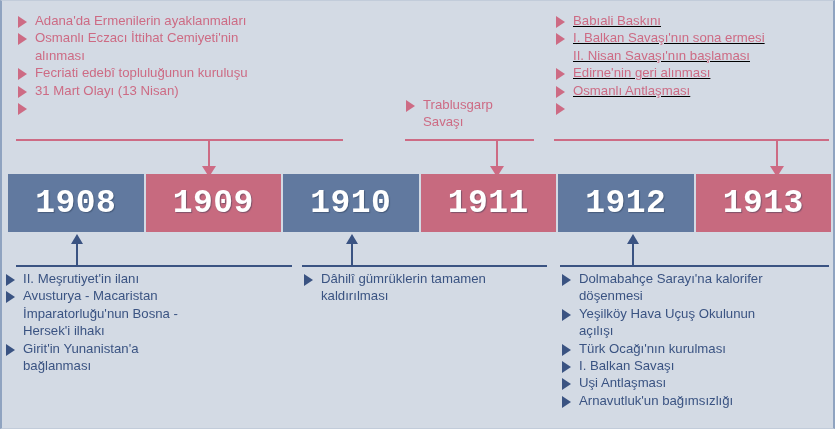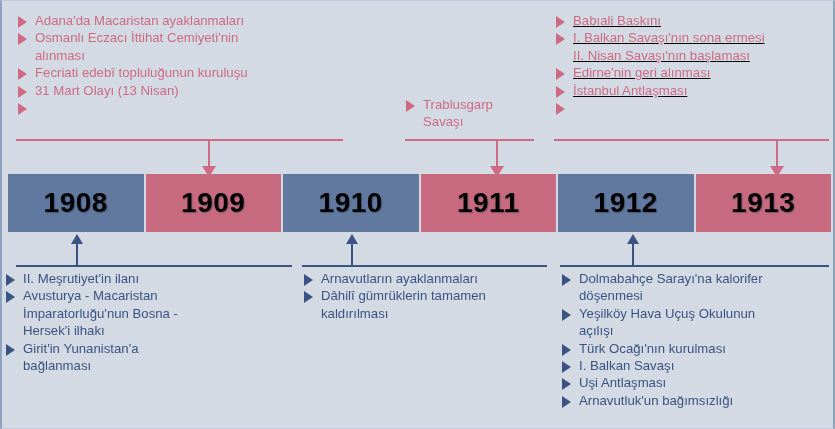--- a/index.html
+++ b/index.html
@@ -33,25 +33,26 @@
     width: 823px;
     height: 58px;
     display: flex;
     gap: 2px;
   }
   .year-cell {
     flex: 1 1 0;
     display: flex;
     align-items: center;
     justify-content: center;
-    color: #000000;
-    font-size: 28px;
+    color: #ffffff;
+    font-size: 33px;
     font-weight: bold;
     letter-spacing: 0.5px;
     text-shadow: 1px 1px 1px rgba(40,55,80,.45);
+    font-family: Liberation Mono, monospace;
   }
   .year-cell.blue { background: #61799f; }
   .year-cell.pink { background: #c76a7f; }
 
   
   .group {
     position: absolute;
   }
   ul.events {
     list-style: none;
@@ -115,21 +116,21 @@
     border-bottom: 10px solid #3a5382;
   }
 </style>
 </head>
 <body>
 
 <div id="canvas">
 
   <div class="group grp-top" style="left:14px; top:12px; width:330px;">
     <ul class="events">
-      <li><span class="tri"></span><span>Adana'da Macaristan ayaklanmaları</span></li>
+      <li><span class="tri"></span><span>Adana'da Ermenilerin ayaklanmaları</span></li>
       <li><span class="tri"></span><span>Osmanlı Eczacı İttihat Cemiyeti'nin</span></li>
       <li class="nobullet"><span>alınması</span></li>
       <li><span class="tri"></span><span>Fecriati edebî topluluğunun kuruluşu</span></li>
       <li><span class="tri"></span><span>31 Mart Olayı (13 Nisan)</span></li>
       <li><span class="tri"></span></li>
     </ul>
   </div>
 
   <div class="group grp-top" style="left:402px; top:96px; width:130px;">
     <ul class="events">
@@ -137,21 +138,21 @@
       <li class="nobullet"><span>Savaşı</span></li>
     </ul>
   </div>
 
   <div class="group grp-top" style="left:552px; top:12px; width:275px;text-decoration:underline;">
     <ul class="events">
       <li><span class="tri"></span><span>Babıali Baskını</span></li>
       <li><span class="tri"></span><span>I. Balkan Savaşı'nın sona ermesi</span></li>
       <li class="nobullet"><span>II. Nisan Savaşı'nın başlaması</span></li>
       <li><span class="tri"></span><span>Edirne'nin geri alınması</span></li>
-      <li><span class="tri"></span><span>İstanbul Antlaşması</span></li>
+      <li><span class="tri"></span><span>Osmanlı Antlaşması</span></li>
       <li><span class="tri"></span></li>
     </ul>
   </div>
 
   <div class="rule pink" style="left:14px; top:138px; width:327px;"></div>
   <div class="stem pink" style="left:206px; top:138px; height:28px;"></div>
   <div class="arrow down-pink" style="left:200px; top:165px;"></div>
 
   <div class="rule pink" style="left:403px; top:138px; width:129px;"></div>
   <div class="stem pink" style="left:494px; top:138px; height:28px;"></div>
@@ -188,21 +189,20 @@
       <li><span class="tri"></span><span>Avusturya - Macaristan</span></li>
       <li class="cont"><span>İmparatorluğu'nun Bosna -</span></li>
       <li class="cont"><span>Hersek'i ilhakı</span></li>
       <li><span class="tri"></span><span>Girit'in Yunanistan'a</span></li>
       <li class="cont"><span>bağlanması</span></li>
     </ul>
   </div>
 
   <div class="group grp-bot" style="left:300px; top:270px; width:250px;">
     <ul class="events">
-      <li><span class="tri"></span><span>Arnavutların ayaklanmaları</span></li>
       <li><span class="tri"></span><span>Dâhilî gümrüklerin tamamen</span></li>
       <li class="cont"><span>kaldırılması</span></li>
     </ul>
   </div>
 
   <div class="group grp-bot" style="left:558px; top:270px; width:272px;">
     <ul class="events">
       <li><span class="tri"></span><span>Dolmabahçe Sarayı'na kalorifer</span></li>
       <li class="cont"><span>döşenmesi</span></li>
       <li><span class="tri"></span><span>Yeşilköy Hava Uçuş Okulunun</span></li>

